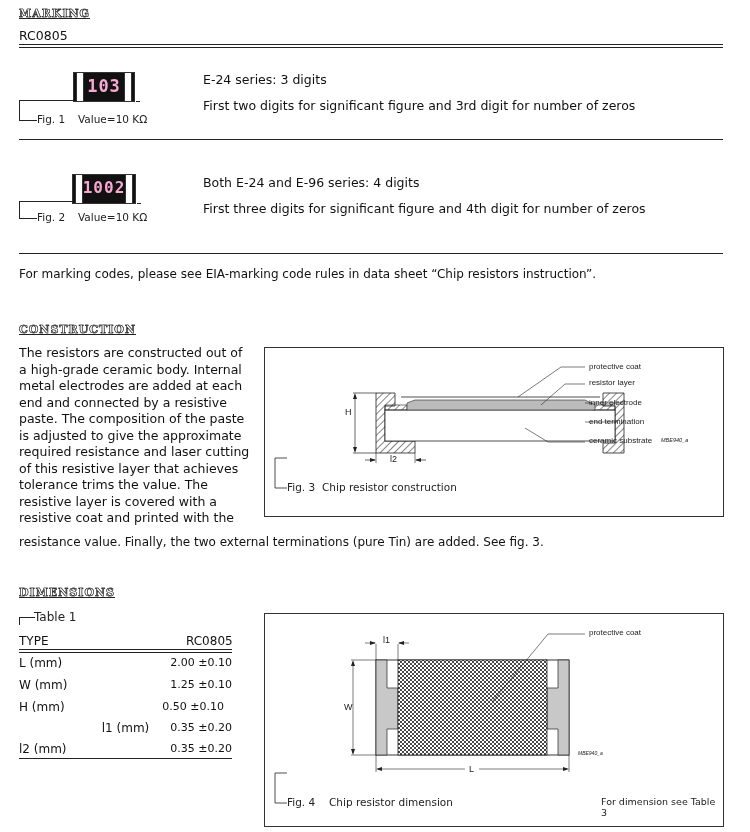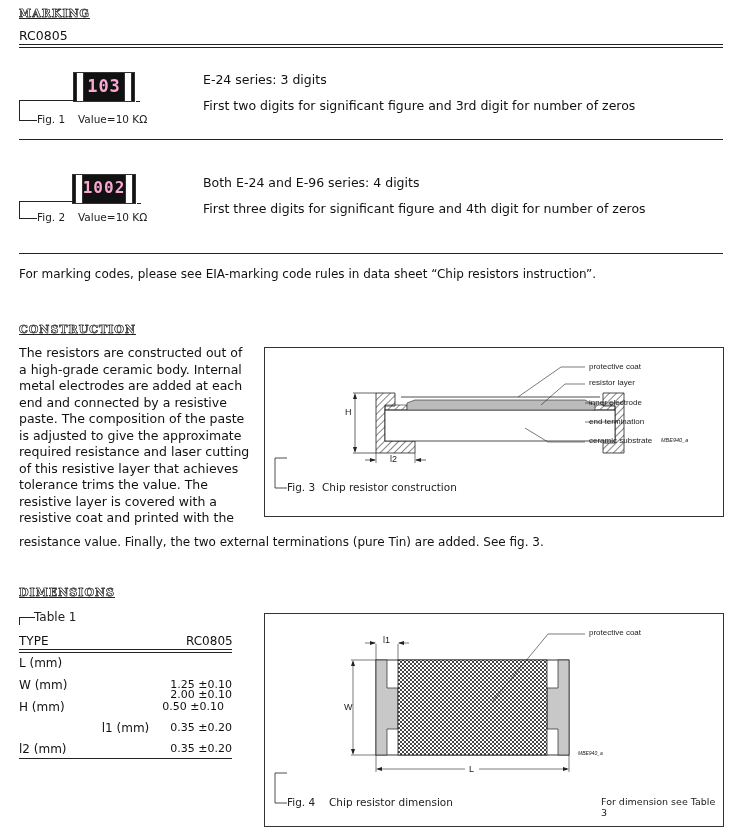--- a/index.html
+++ b/index.html
@@ -133,21 +133,21 @@
 <div class="abs heading" style="left:19px;top:586px;"><span>DIMENSIONS</span></div>
 <div class="leader" style="left:19px;top:617px;width:15px;height:7px;"></div>
 <div class="abs figcap" style="left:34px;top:610px;font-size:12px;">Table 1</div>
 
 <div class="abs txt" style="left:19px;top:633px;font-size:12px;">TYPE</div>
 <div class="abs txt" style="left:186px;top:633px;font-size:12px;">RC0805</div>
 <div class="rule2" style="left:19px;top:649px;width:213px;"></div>
 
 <div class="abs txt" style="left:19px;top:655px;width:213px;font-size:12px;">
   <span>L (mm)</span>
-  <span style="position:absolute;right:0;font-size:11px;margin-top:32px;">2.00 ±0.10</span>
+  <span style="position:absolute;right:0;font-size:11px;">2.00 ±0.10</span>
 </div>
 <div class="abs txt" style="left:19px;top:677px;width:213px;font-size:12px;">
   <span>W (mm)</span>
   <span style="position:absolute;right:0;font-size:11px;">1.25 ±0.10</span>
 </div>
 <div class="abs txt" style="left:19px;top:699px;width:213px;font-size:12px;">
   <span>H (mm)</span>
   <span style="position:absolute;right:8px;font-size:11px;">0.50 ±0.10</span>
 </div>
 <div class="abs txt" style="left:19px;top:720px;width:213px;font-size:12px;text-align:center;">

